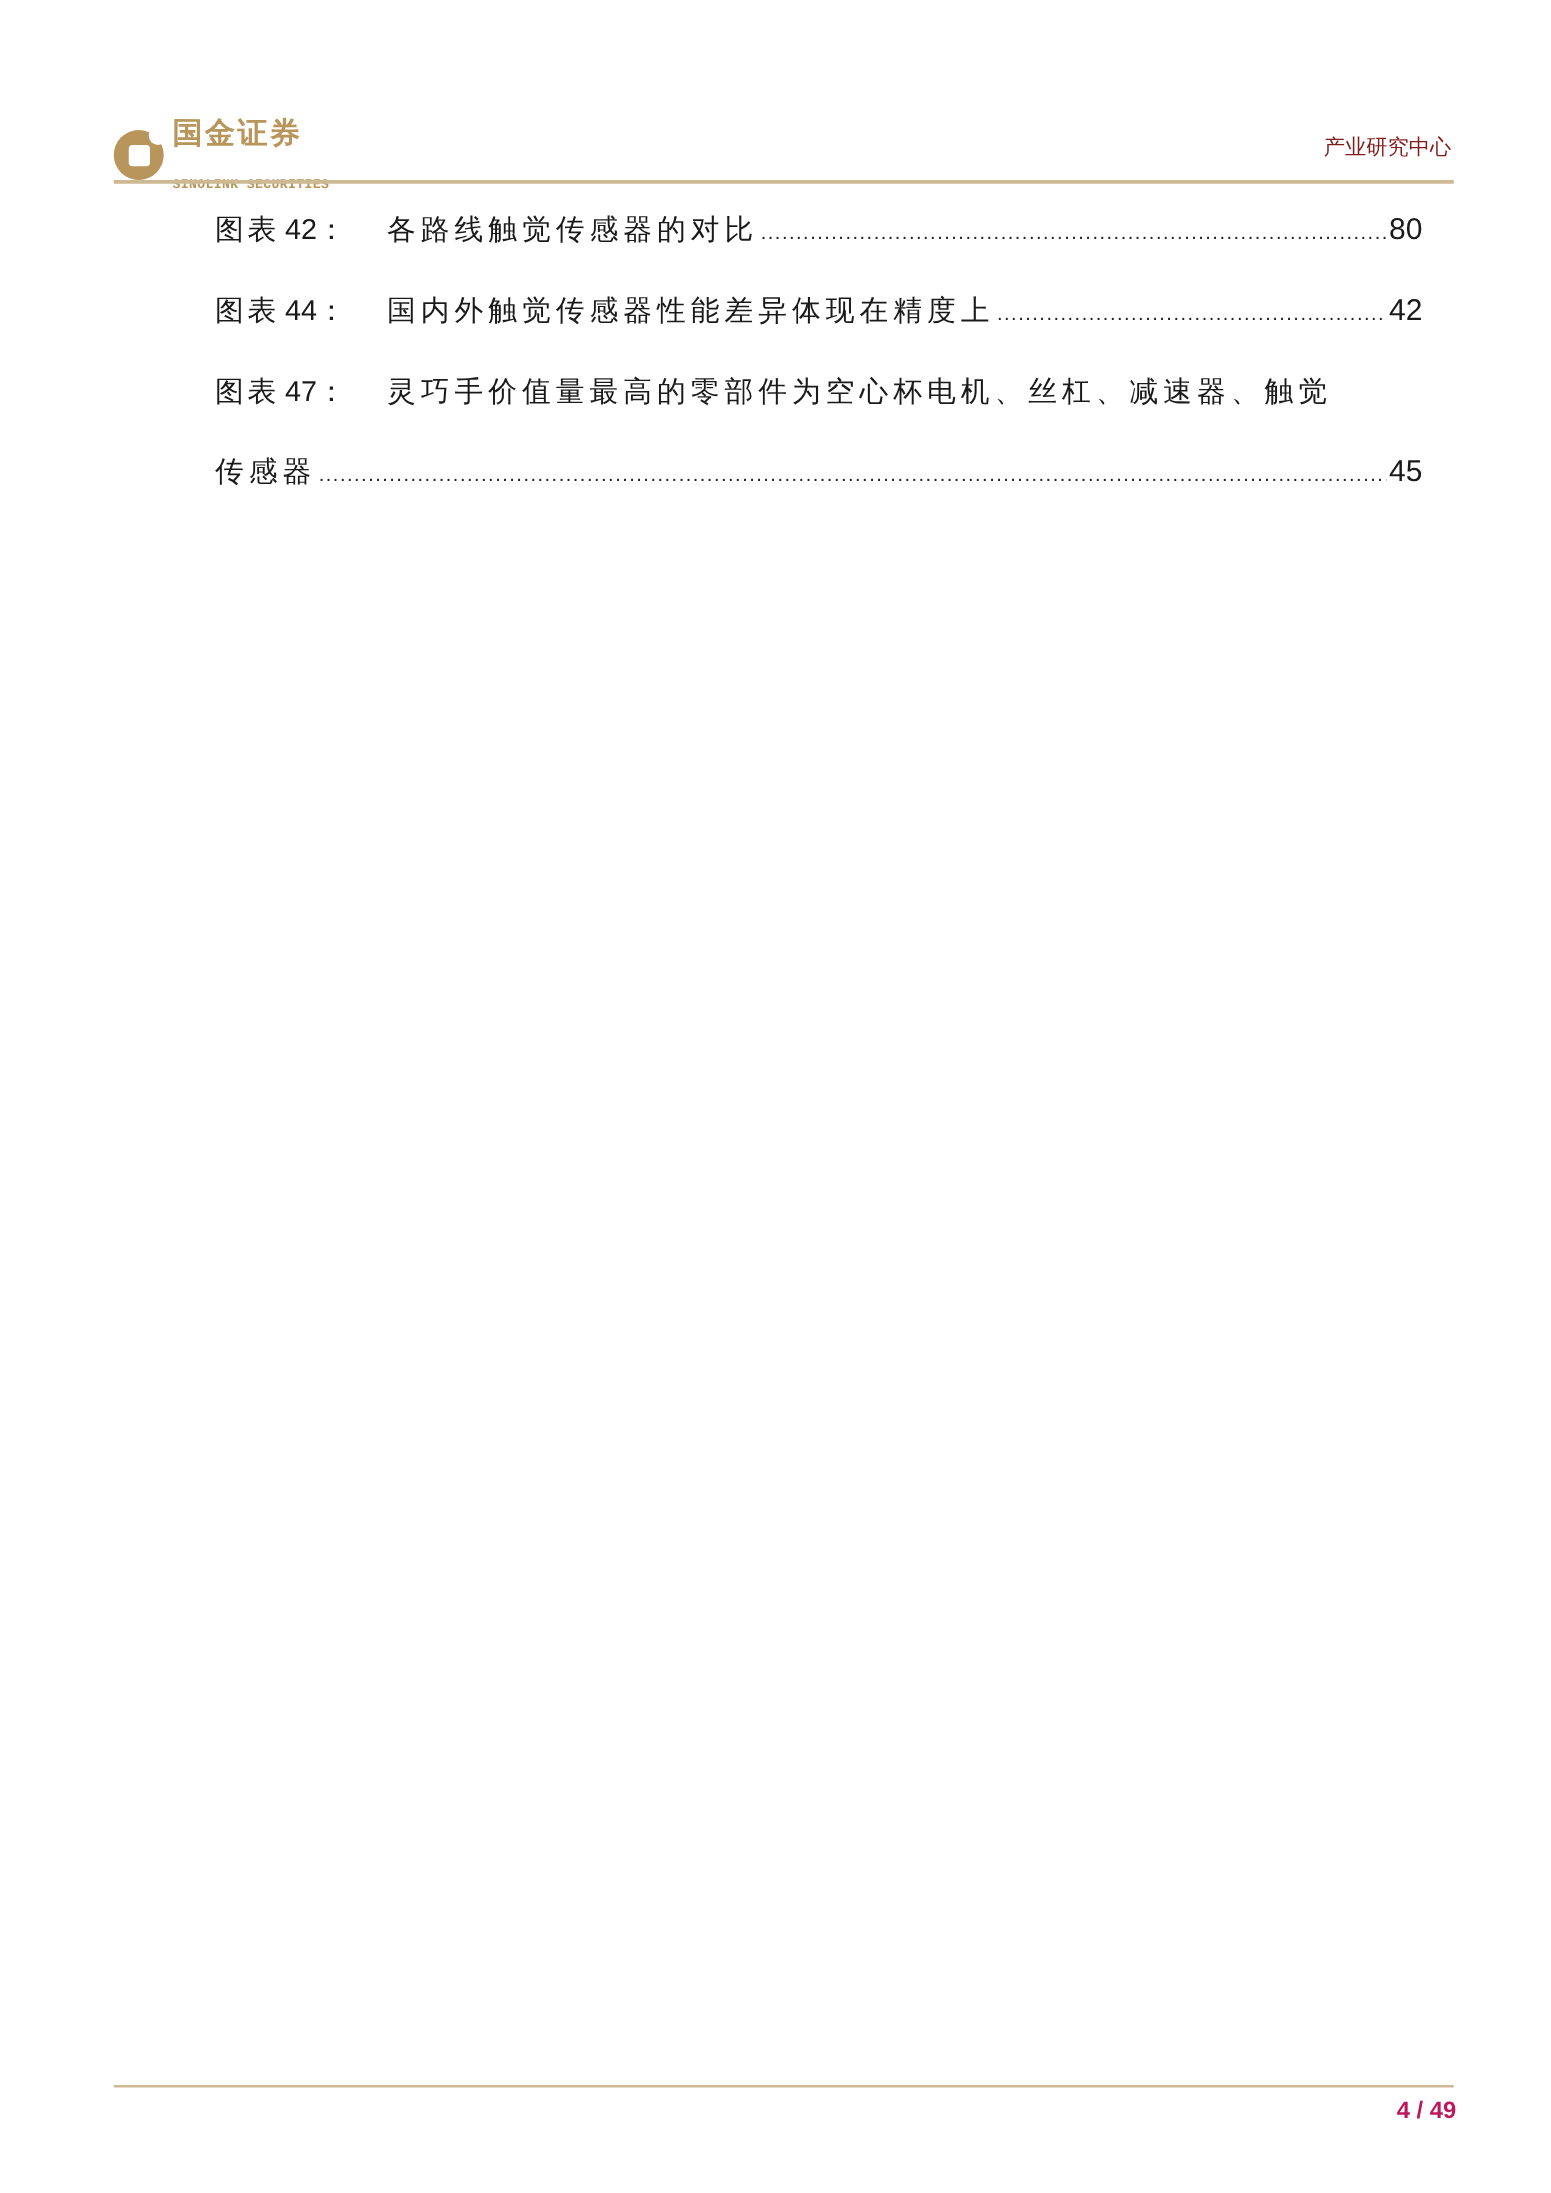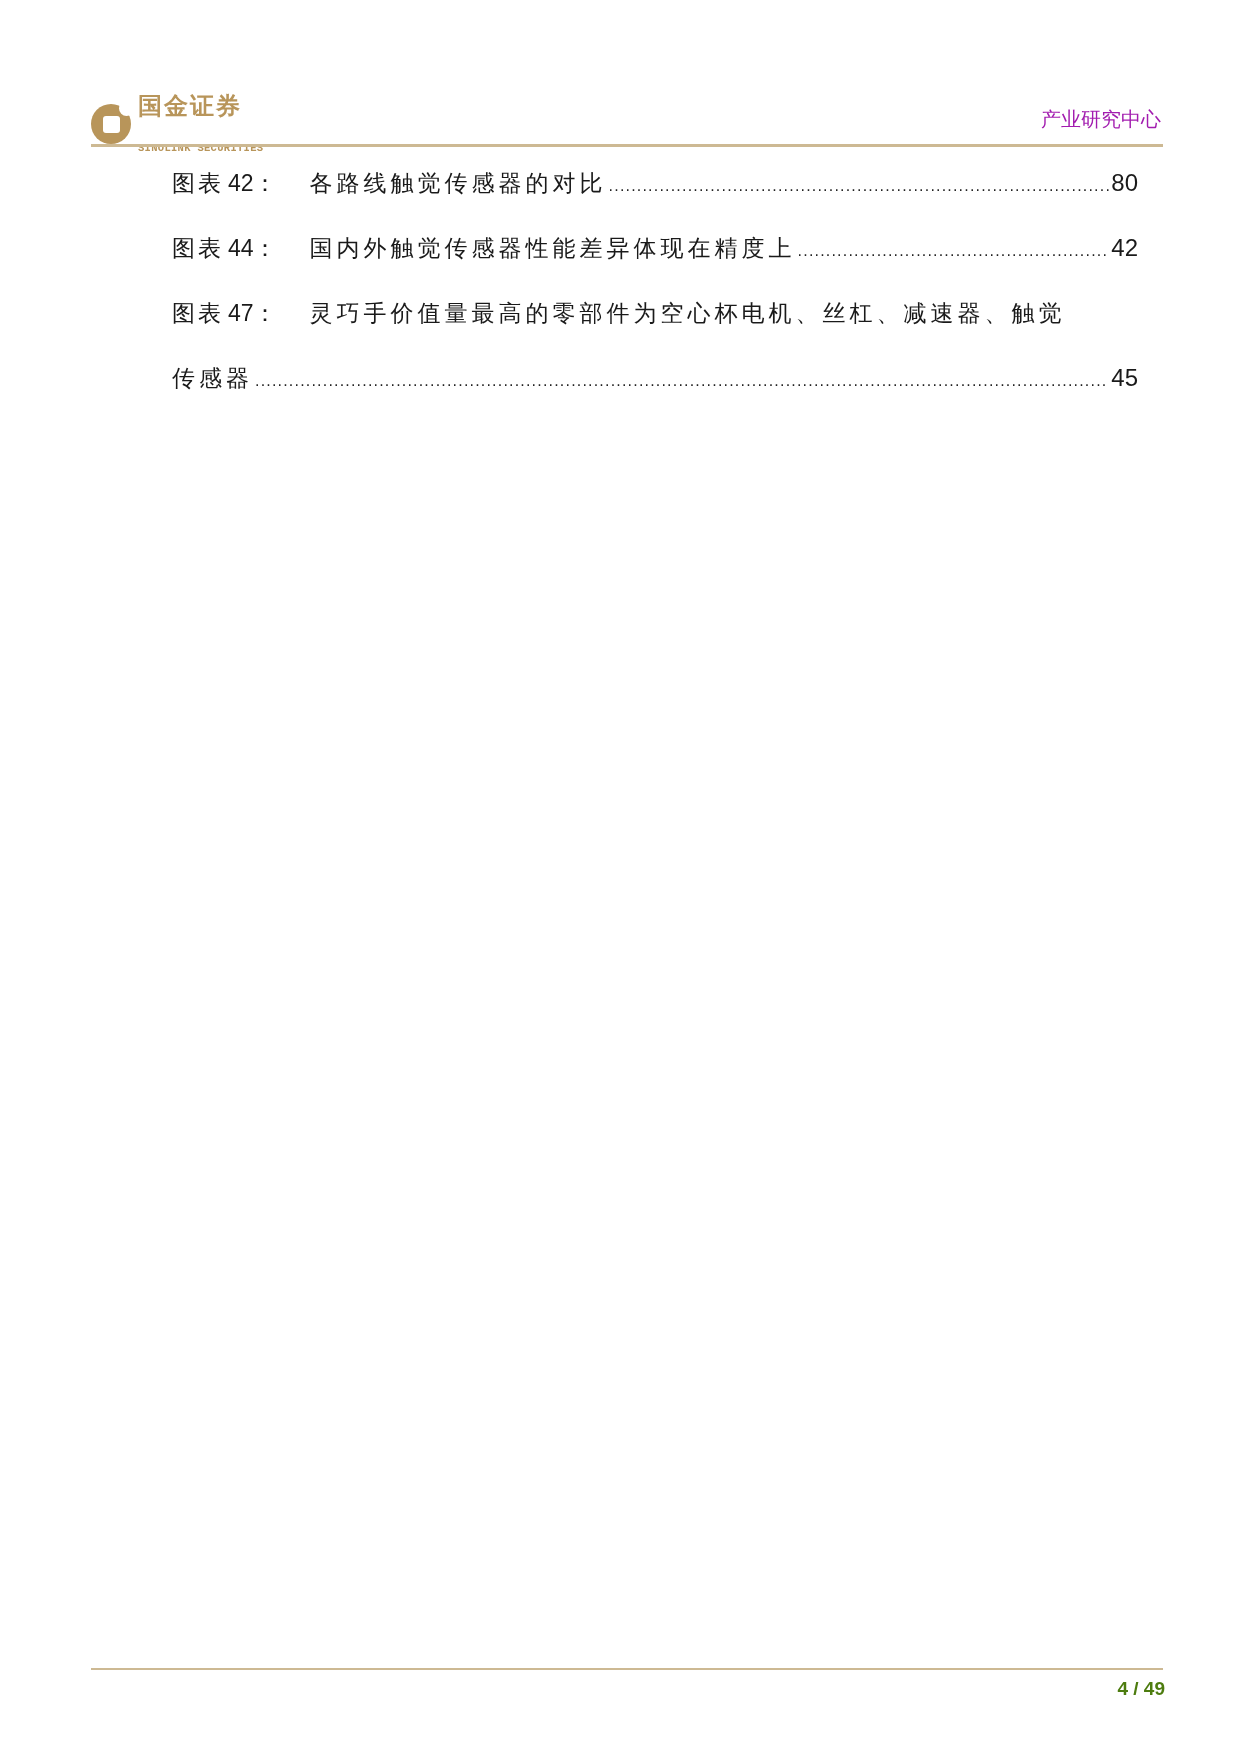--- a/index.html
+++ b/index.html
@@ -5,35 +5,35 @@
   html, body { margin:0; padding:0; background:#ffffff; }
   body { width:1241px; height:1754px; position:relative; overflow:hidden;
          font-family:"DejaVu Serif", "Liberation Serif", serif; color:#1a1a1a; }
   .header-logo { position:absolute; left:91px; top:93px; display:flex; align-items:center; }
   .logo-mark { width:40px; height:40px; border-radius:50%; background:#b8955a; position:relative; }
   .logo-mark::before { content:""; position:absolute; left:12px; top:12px; width:17px; height:17px; background:#fff; border-radius:3px; }
   .logo-mark::after { content:""; position:absolute; right:-3px; top:-3px; width:15px; height:15px; background:#fff; border-radius:50%; }
   .logo-text { margin-left:7px; display:flex; flex-direction:column; }
   .logo-cn { font-family:"DejaVu Sans", "Liberation Sans", sans-serif; font-size:24px; font-weight:bold; color:#b8955a; letter-spacing:2px; line-height:26px; }
   .logo-en { font-family:Liberation Mono, monospace; font-size:10.5px; font-weight:bold; color:#b8955a; letter-spacing:0.3px; line-height:13px;margin-top:23px; }
-  .header-right { position:absolute; right:80px; top:106px; font-family:Liberation Mono, monospace; font-size:20px; color:#a21caf; }
+  .header-right { position:absolute; right:80px; top:106px; font-family:Liberation Mono, monospace; font-size:17px; color:#7f1d1d; }
   .rule { position:absolute; left:91px; width:1072px; height:3px; background:#cdb993; }
   .rule.top { top:144px; }
   .rule.bottom { top:1668px; height:2px; }
   .toc { position:absolute; left:172px; top:162px; width:966px; }
   .toc-row { display:flex; align-items:baseline; height:65px; font-size:23px; line-height:42px; }
   .toc-label { white-space:nowrap; letter-spacing:3px; }
   .toc-num { font-family:"Liberation Sans", sans-serif; letter-spacing:0; margin-left:4px; }
   .toc-colon { margin-right:30px; }
   .toc-title { white-space:nowrap; letter-spacing:4px; }
   .toc-dots { flex:1; overflow:hidden; white-space:nowrap; font-family:"Liberation Sans", sans-serif; font-size:16px; letter-spacing:1.2px; color:#222; margin:0 2px; }
   .toc-dots::before { content:"................................................................................................................................................................................................................................"; }
   .toc-page { font-family:"Liberation Sans", sans-serif; font-size:24px; }
   .toc-row.wrap { height:65px; }
-  .page-number { position:absolute; right:76px; top:1678px; font-family:"Liberation Sans", sans-serif; font-weight:bold; font-size:19px; color:#4d7c0f; }
+  .page-number { position:absolute; right:76px; top:1678px; font-family:"Liberation Sans", sans-serif; font-weight:bold; font-size:19px; color:#be185d; }
 </style>
 </head>
 <body>
 
 <div class="header-logo">
   <div class="logo-mark"></div>
   <div class="logo-text">
     <span class="logo-cn">国金证券</span>
     <span class="logo-en">SINOLINK SECURITIES</span>
   </div>

